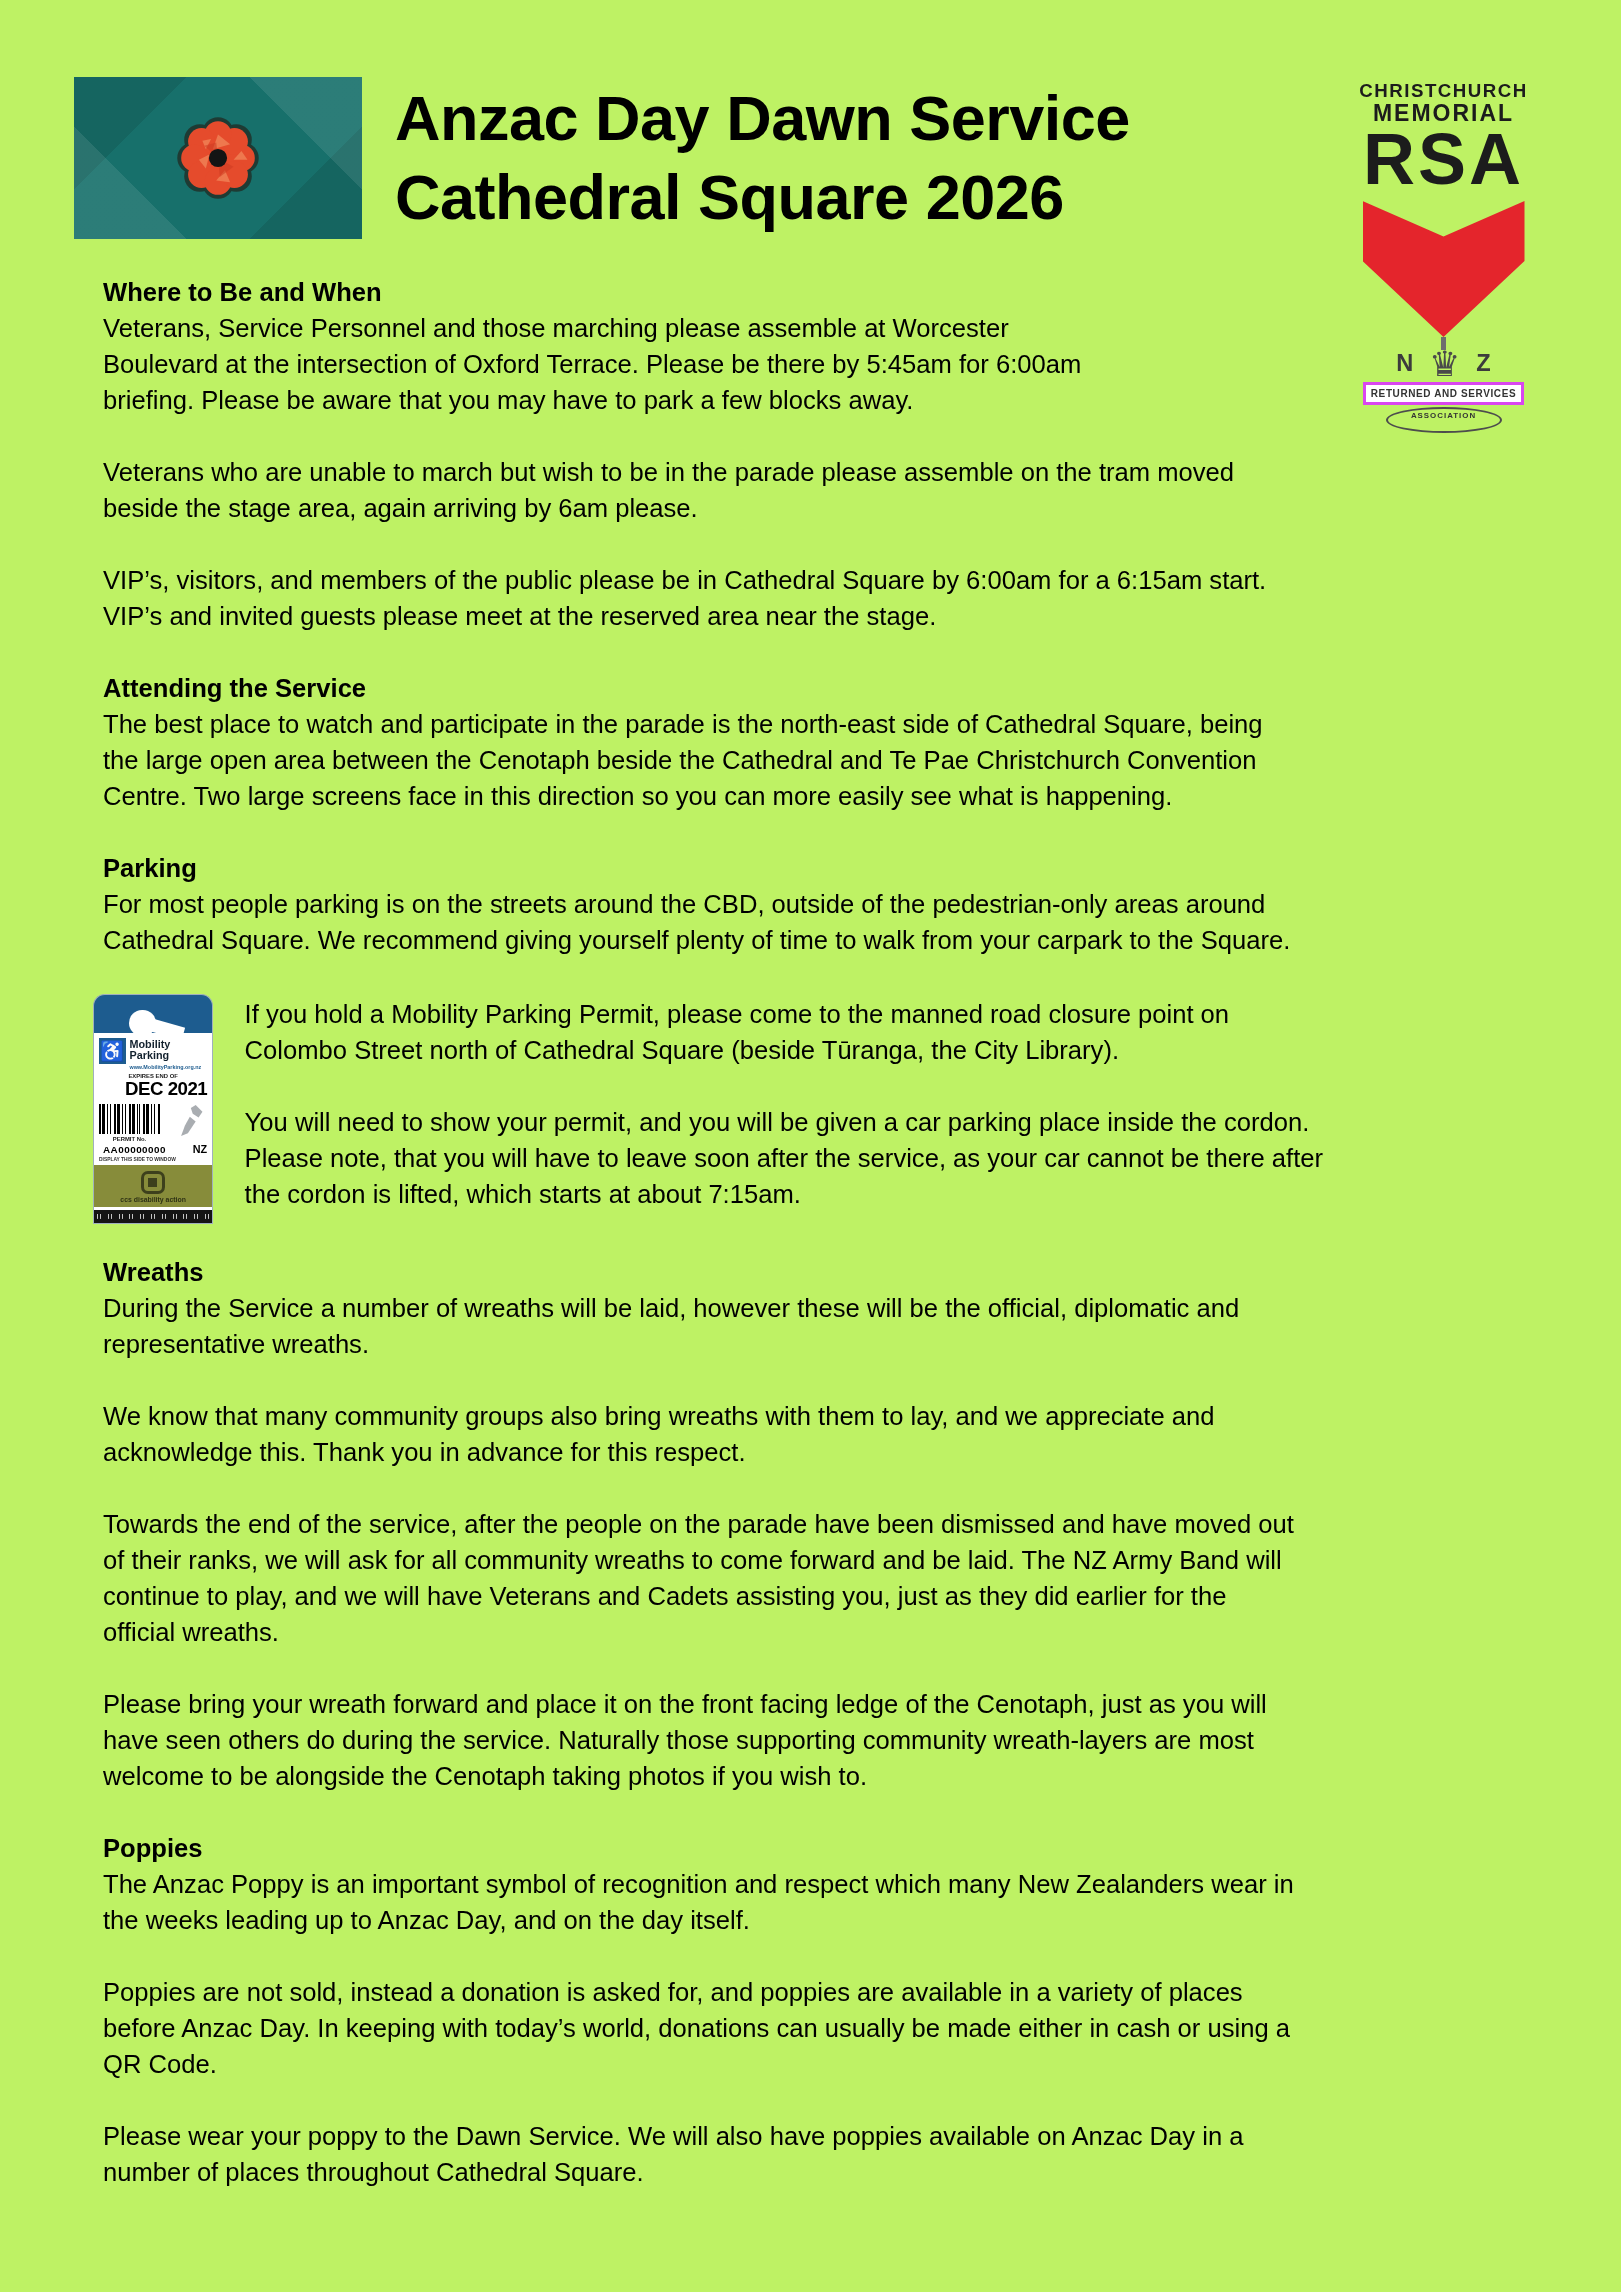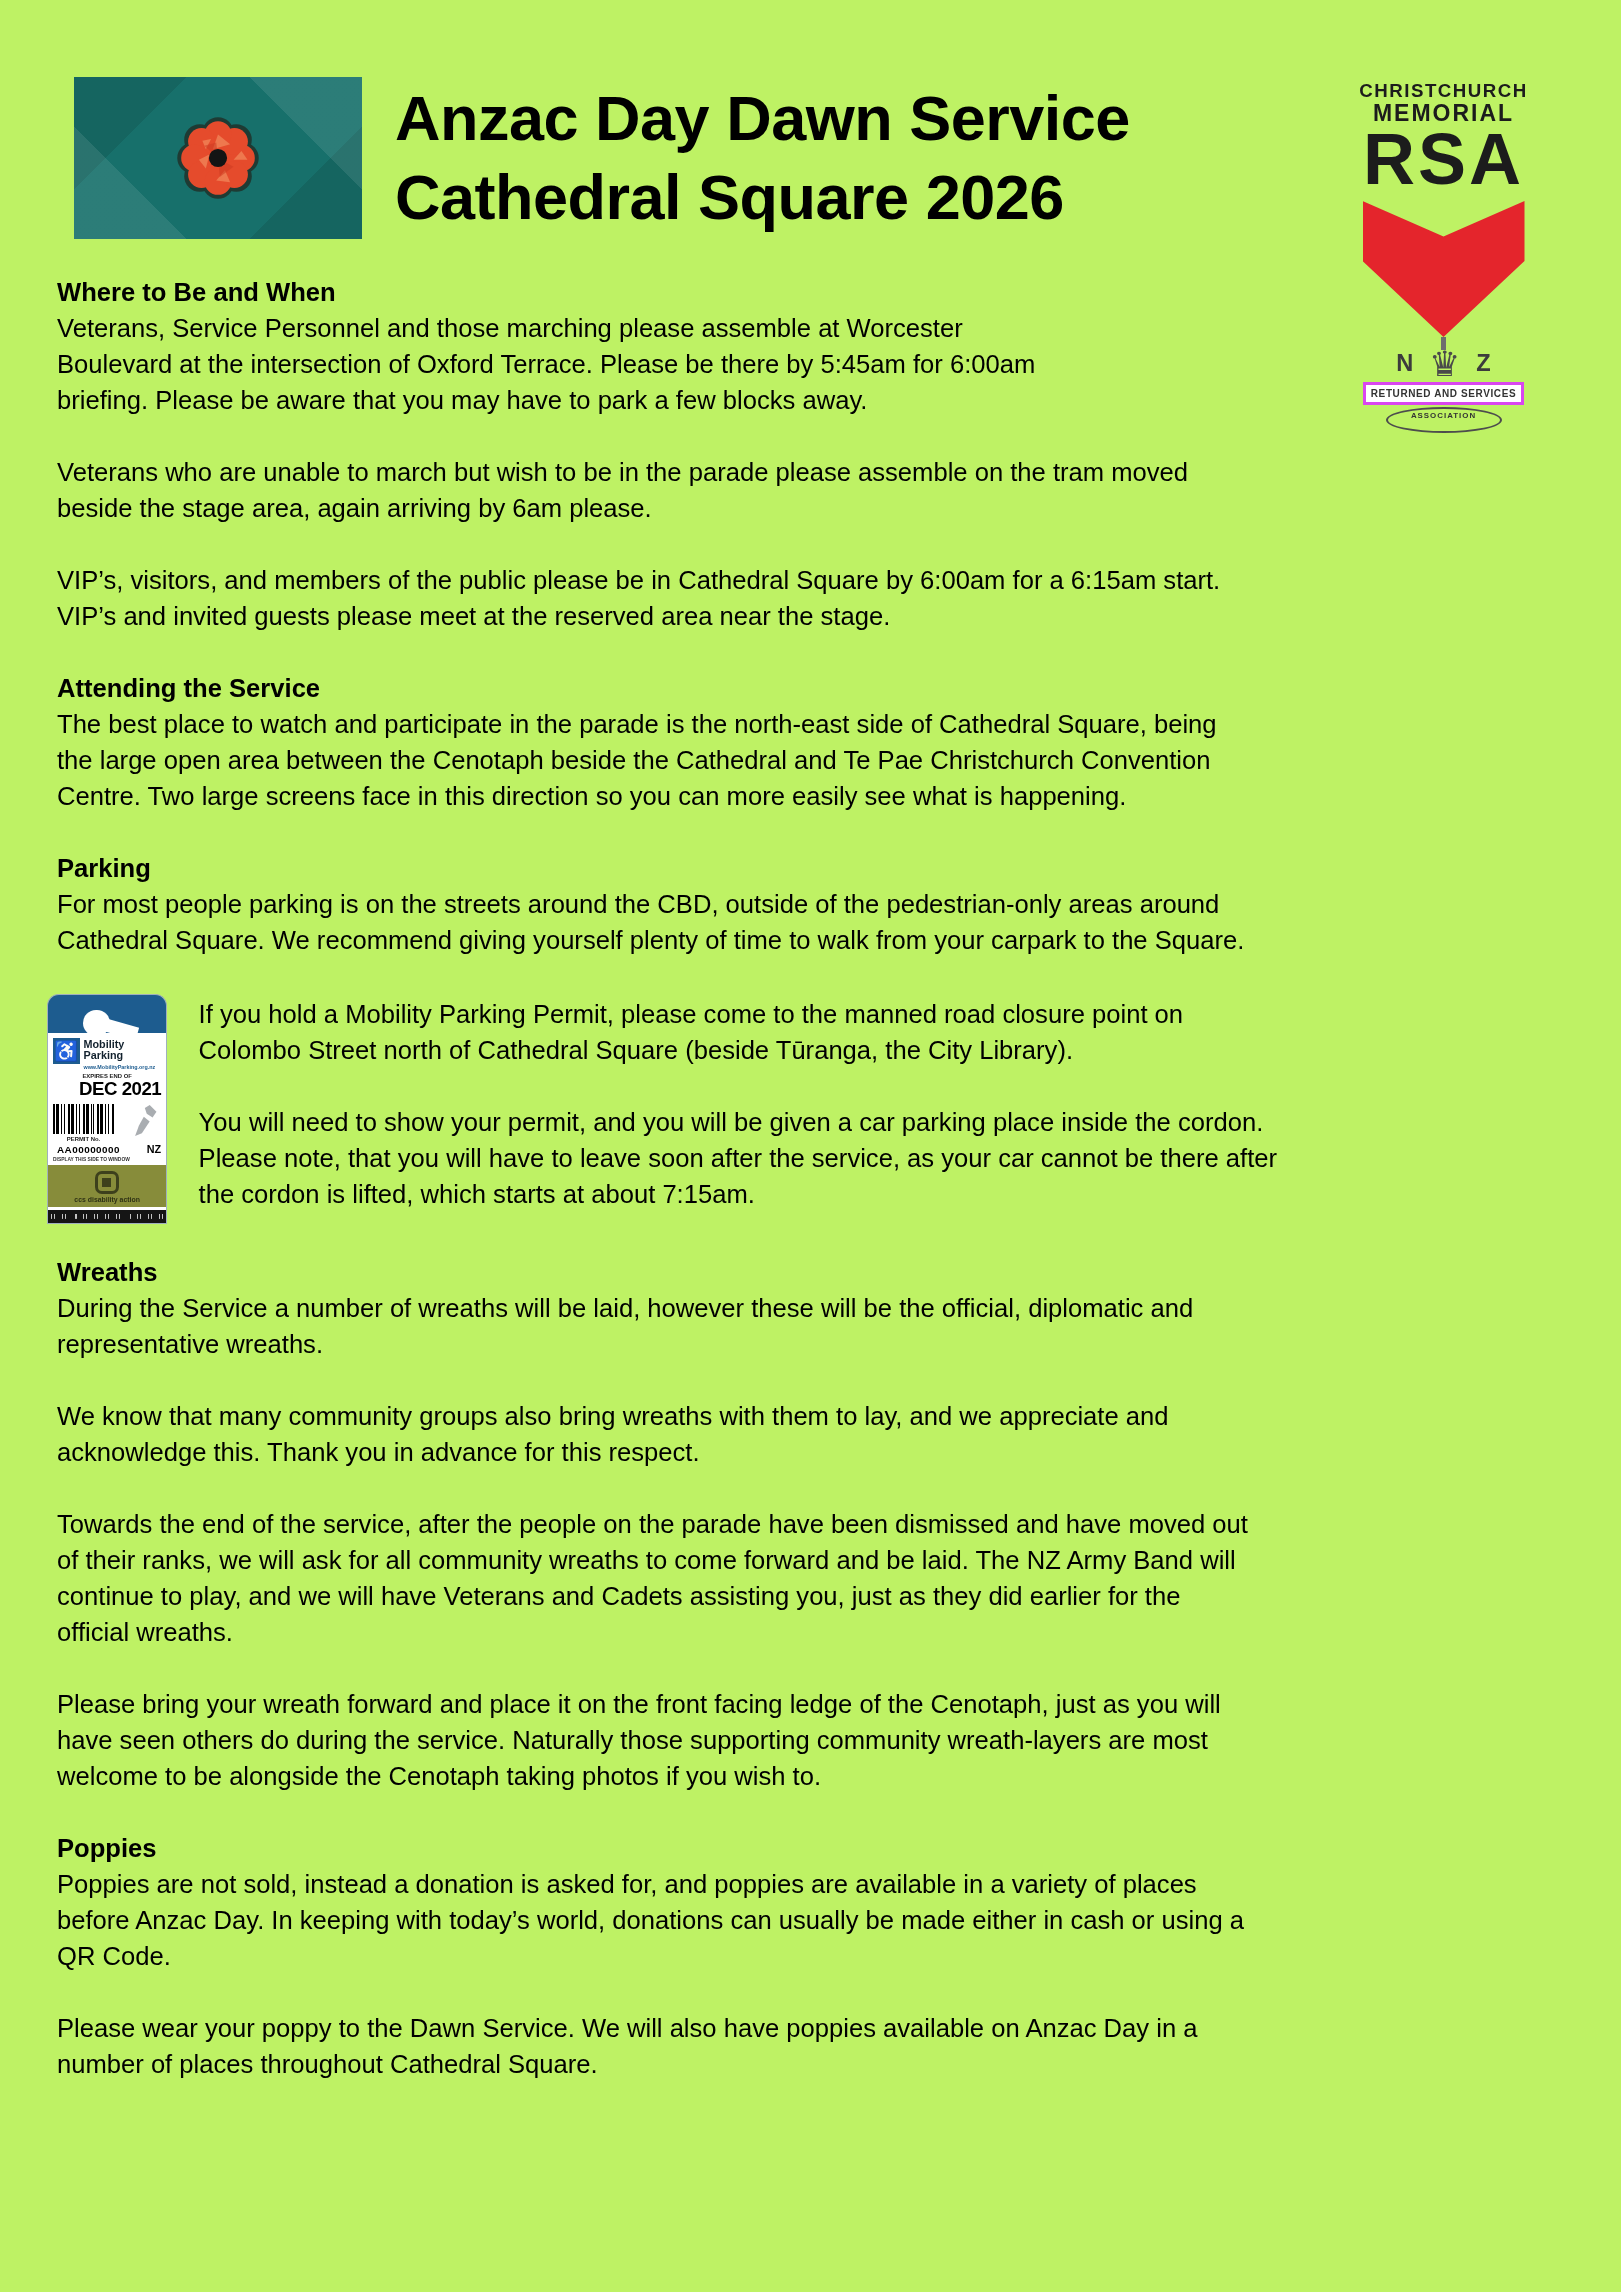--- a/index.html
+++ b/index.html
@@ -31,21 +31,21 @@
   .rsa-connector { width:4.9px; height:12.8px; background:#6e6e6e; margin:0 auto; }
   .rsa-crown-row { display:flex; justify-content:center; align-items:flex-end; gap:15.8px; color:#3c3c3c; margin-top:-2px; }
   .rsa-nz { font-size:23.6px; font-weight:800; line-height:1; padding-bottom:3.9px; }
   .rsa-crown { font-size:35px; line-height:0.9; color:#4a4a4a; }
   .rsa-banner { display:inline-block; border:3px solid #d946ef; background:#fff; color:#333;
     font-size:10px; font-weight:bold; letter-spacing:0.6px; padding:3px 4.9px; margin-top:3px; }
   .rsa-banner2 { width:116px; margin:2px auto 0; border:2px solid #4d4d4d; border-radius:50%;
     font-size:7.9px; font-weight:bold; letter-spacing:1px; color:#333; padding:2px 0 11px; }
 
   
-  main { padding:35px 79px 0 57px; }
+  main { padding:35px 79px 0 103px; }
   h2 { font-size:25.6px; line-height:36px; font-weight:bold; margin:0; }
   p  { font-size:25.6px; line-height:36px; margin:0 0 36px; white-space:pre-line; }
 
   
   .mobility-row { display:flex; gap:31.5px; margin:0 0 25.6px -9.9px; }
   .permit { flex:0 0 120px; width:120px; }
   .permit-text { flex:1; padding-top:2px; }
 
   .permit-top { height:39px; background:#1d5c8f; border-radius:11.8px 11.8px 0 0; position:relative; overflow:hidden; border:1px solid #9fb0bd; border-bottom:none; }
   .permit-top .hole  { position:absolute; left:35px; top:14.8px; width:26.6px; height:26.6px; background:#fff; border-radius:50%; }
@@ -219,20 +219,22 @@
 of their ranks, we will ask for all community wreaths to come forward and be laid. The NZ Army Band will
 continue to play, and we will have Veterans and Cadets assisting you, just as they did earlier for the
 official wreaths.</p>
       <p>Please bring your wreath forward and place it on the front facing ledge of the Cenotaph, just as you will
 have seen others do during the service. Naturally those supporting community wreath-layers are most
 welcome to be alongside the Cenotaph taking photos if you wish to.</p>
     </section>
 
     <section>
       <h2>Poppies</h2>
+      <p>The Anzac Poppy is an important symbol of recognition and respect which many New Zealanders wear in
+the weeks leading up to Anzac Day, and on the day itself.</p>
       <p>Poppies are not sold, instead a donation is asked for, and poppies are available in a variety of places
 before Anzac Day. In keeping with today’s world, donations can usually be made either in cash or using a
 QR Code.</p>
       <p>Please wear your poppy to the Dawn Service. We will also have poppies available on Anzac Day in a
 number of places throughout Cathedral Square.</p>
     </section>
 
   </main>
 </div>
 

